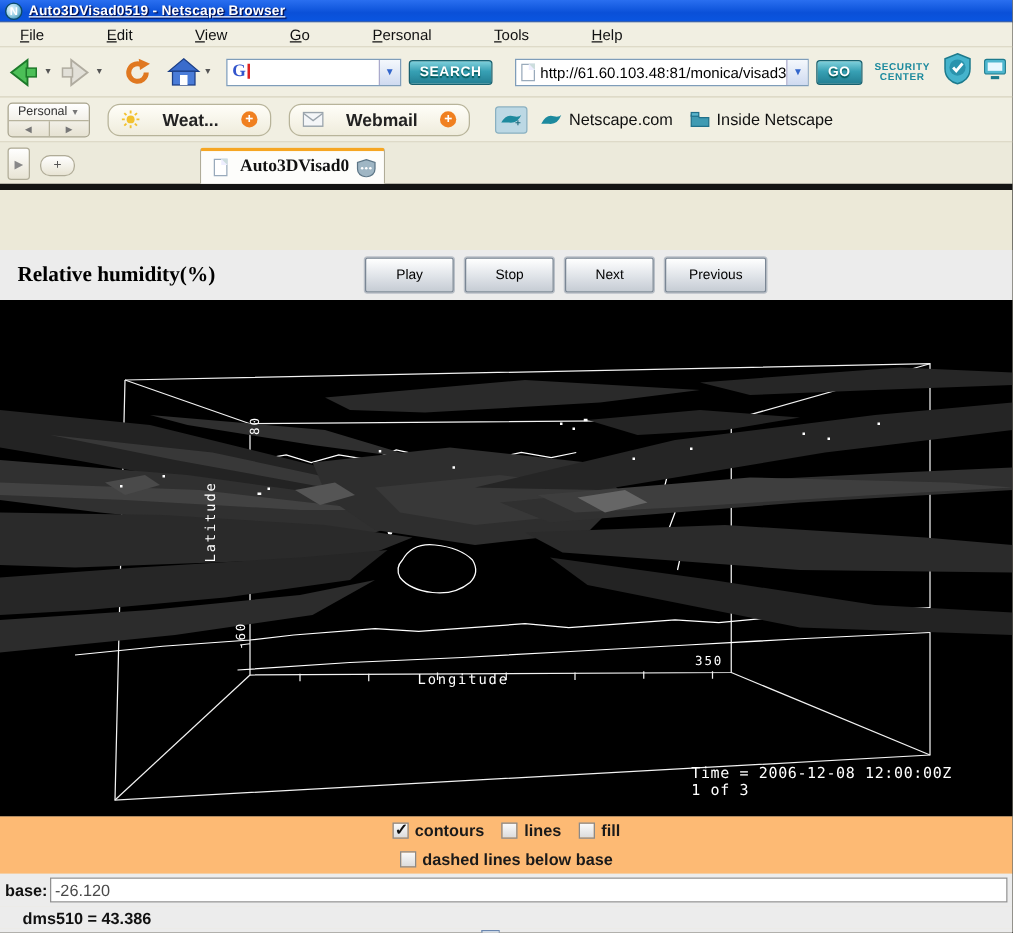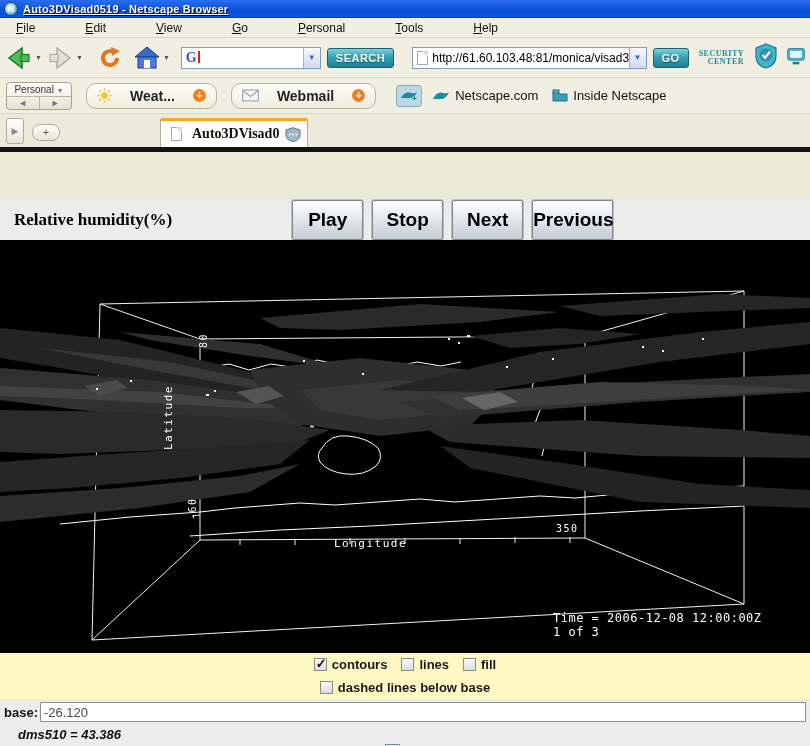--- a/index.html
+++ b/index.html
@@ -24,21 +24,21 @@
   .combo .chev { width:17px; height:20px; background:linear-gradient(#f4f8fd,#cfdaf0); border-left:1px solid #aac; color:#36c; font-size:8px; display:flex; align-items:center; justify-content:center; }
   .search-combo { width:140px; margin-left:8px; }
   .search-combo .g-ico { font-family:"Liberation Serif", serif; font-weight:bold; color:#3355cc; font-size:14px; margin:0 2px 0 4px; position:relative; }
   .search-combo .g-ico::after { content:""; position:absolute; right:-3px; top:1px; width:2px; height:12px; background:#d22; }
   .combo input { border:none; outline:none; flex:1; font-size:12px; min-width:10px; background:transparent; }
   .teal-btn { background:linear-gradient(#7fd0dc,#37a0b4 45%,#237f93); border:1px solid #17606f; border-radius:3px; color:#fff; font-weight:bold; font-size:11px; padding:3px 8px; margin-left:6px; text-shadow:0 1px 1px #055; letter-spacing:.5px; }
   .url-combo { flex:1; margin-left:18px; max-width:258px; }
   .page-ico { width:11px; height:14px; background:#fff; border:1px solid #9ab; margin:0 4px; position:relative; }
   .page-ico::after { content:""; position:absolute; right:-1px; top:-1px; border-style:solid; border-width:0 5px 5px 0; border-color:transparent #cdd #eef transparent; }
   .url-combo input { color:#000; }
-  .sec-center { display:flex; flex-direction:column; align-items:flex-end; margin-left:10px; line-height:8px;font-family:Liberation Serif, serif; }
+  .sec-center { display:flex; flex-direction:column; align-items:center; margin-left:10px; line-height:8px; }
   .sec-center span { color:#1d8a9e; font-size:8px; font-weight:bold; letter-spacing:.5px; }
   .shield { margin-left:10px; }
 
   
   .personalbar { height:36px; background:#f1efe2; display:flex; align-items:center; padding:0 6px; border-bottom:1px solid #d8d4c0; }
   .personal-widget { width:66px; border:1px solid #a8a48e; border-radius:4px; background:linear-gradient(#fff,#e6e2d2); font-size:10px; color:#333; text-align:center; margin-right:14px; }
   .personal-widget .top { border-bottom:1px solid #b8b49e; padding:1px 2px; }
   .personal-widget .bot { display:flex; }
   .personal-widget .bot div { flex:1; font-size:9px; color:#777; padding:1px 0; }
   .personal-widget .bot div:first-child { border-right:1px solid #b8b49e; }
@@ -52,38 +52,38 @@
   .side-toggle { width:18px; height:26px; border:1px solid #b0ac98; border-radius:3px; background:linear-gradient(#fff,#e8e4d4); color:#888; font-size:9px; display:flex; align-items:center; justify-content:center; margin:0 4px 3px 2px; }
   .newtab-btn { width:28px; height:17px; border:1px solid #b0ac98; border-radius:8px; background:linear-gradient(#fff,#e8e4d4); color:#555; font-size:11px; line-height:14px; text-align:center; margin:0 4px 6px 4px; }
   .tab { width:148px; height:29px; background:#fdfdfb; border:1px solid #b0ac98; border-bottom:none; border-top:3px solid #f6a623; border-radius:3px 3px 0 0; display:flex; align-items:center; padding:0 6px; margin-left:96px; gap:6px; }
   .tab .tab-title { font-family:"Liberation Serif", serif; font-weight:bold; font-size:14px; color:#111; flex:1; white-space:nowrap; overflow:hidden; }
 
   
   .dark-divider { height:5px; background:#141414; }
   .page-header { height:40px; background:#ececec; display:flex; align-items:center;margin-top:48px; }
   .page-title { font-family:"Liberation Serif", serif; font-weight:bold; font-size:17px; color:#000; margin-left:14px; }
   .transport { display:flex; gap:9px; margin-left:120px; }
-  .java-btn { width:71px; height:40px; background:linear-gradient(#ffffff,#dfe3e8 55%,#c6ccd4); border:1px solid #7a8694; box-shadow:0 0 0 1px #b9bfc7; font-size:19px; font-weight:700; color:#000; border-radius:2px; }
+  .java-btn { width:71px; height:28px; background:linear-gradient(#ffffff,#dfe3e8 55%,#c6ccd4); border:1px solid #7a8694; box-shadow:0 0 0 1px #b9bfc7; font-size:11px; font-weight:400; color:#000; border-radius:2px; }
   .java-btn.wide { width:81px; }
 
   .viz { height:413px; background:#000; position:relative; cursor:crosshair; }
   .viz svg { display:block; }
 
-  .controls { background:#fef9c3; }
+  .controls { background:#fdba74; }
   .chk-row { height:23px; display:flex; align-items:center; justify-content:center; gap:14px; }
   .chk-item { display:flex; align-items:center; gap:5px; font-size:13px; font-weight:bold; color:#1a1a1a; }
   .chk-box { width:13px; height:13px; background:linear-gradient(#fafafa,#dcdcdc); border:1px solid #8a8a8a; position:relative; }
   .chk-box.checked::after { content:"✓"; position:absolute; left:1px; top:-3px; font-size:13px; font-weight:bold; color:#111; }
 
   .fields-row { height:26px; background:#ececec; display:flex; align-items:center; padding:0 4px; gap:4px; }
   .field-group { display:flex; align-items:center; flex:1; gap:2px; }
   .field-group label { font-size:13px; font-weight:bold; color:#111; white-space:nowrap; }
   .field-group input { flex:1; height:20px; border:1px solid #919191; background:#fff; font-size:13px; color:#4a4a4a; padding:0 3px; font-family:"Liberation Sans", sans-serif; }
 
-  .iso-row { height:18px; background:#ececec; display:flex; align-items:center;font-style:italic; }
+  .iso-row { height:18px; background:#ececec; display:flex; align-items:center; }
   .iso-label { font-size:13px; font-weight:bold; color:#111; margin-left:18px; }
 
   .slider-row { height:18px; background:#ececec; position:relative; }
   .slider-track { position:absolute; left:14px; right:14px; top:5px; height:8px; border:1px solid #98a8c0; border-radius:4px; background:linear-gradient(#f5f8fc,#c2cfe2); }
   .slider-thumb { position:absolute; left:47.5%; top:1px; width:15px; height:16px; background:linear-gradient(#f2f7fd,#c4d6ee); border:1px solid #6a87b0; clip-path:polygon(0 0,100% 0,100% 60%,50% 100%,0 60%); }
 
   .range-widget { height:33px; background:#000; position:relative; overflow:hidden; }
   .range-bar { position:absolute; left:8px; right:8px; top:14px; height:5px; background:linear-gradient(#fbc9c9,#ee9a9a); }
   .range-arrow { position:absolute; top:7px; width:0; height:0; border-top:9px solid transparent; border-bottom:9px solid transparent; }
   .range-arrow.left { left:8px; border-right:13px solid #f2e900; }

